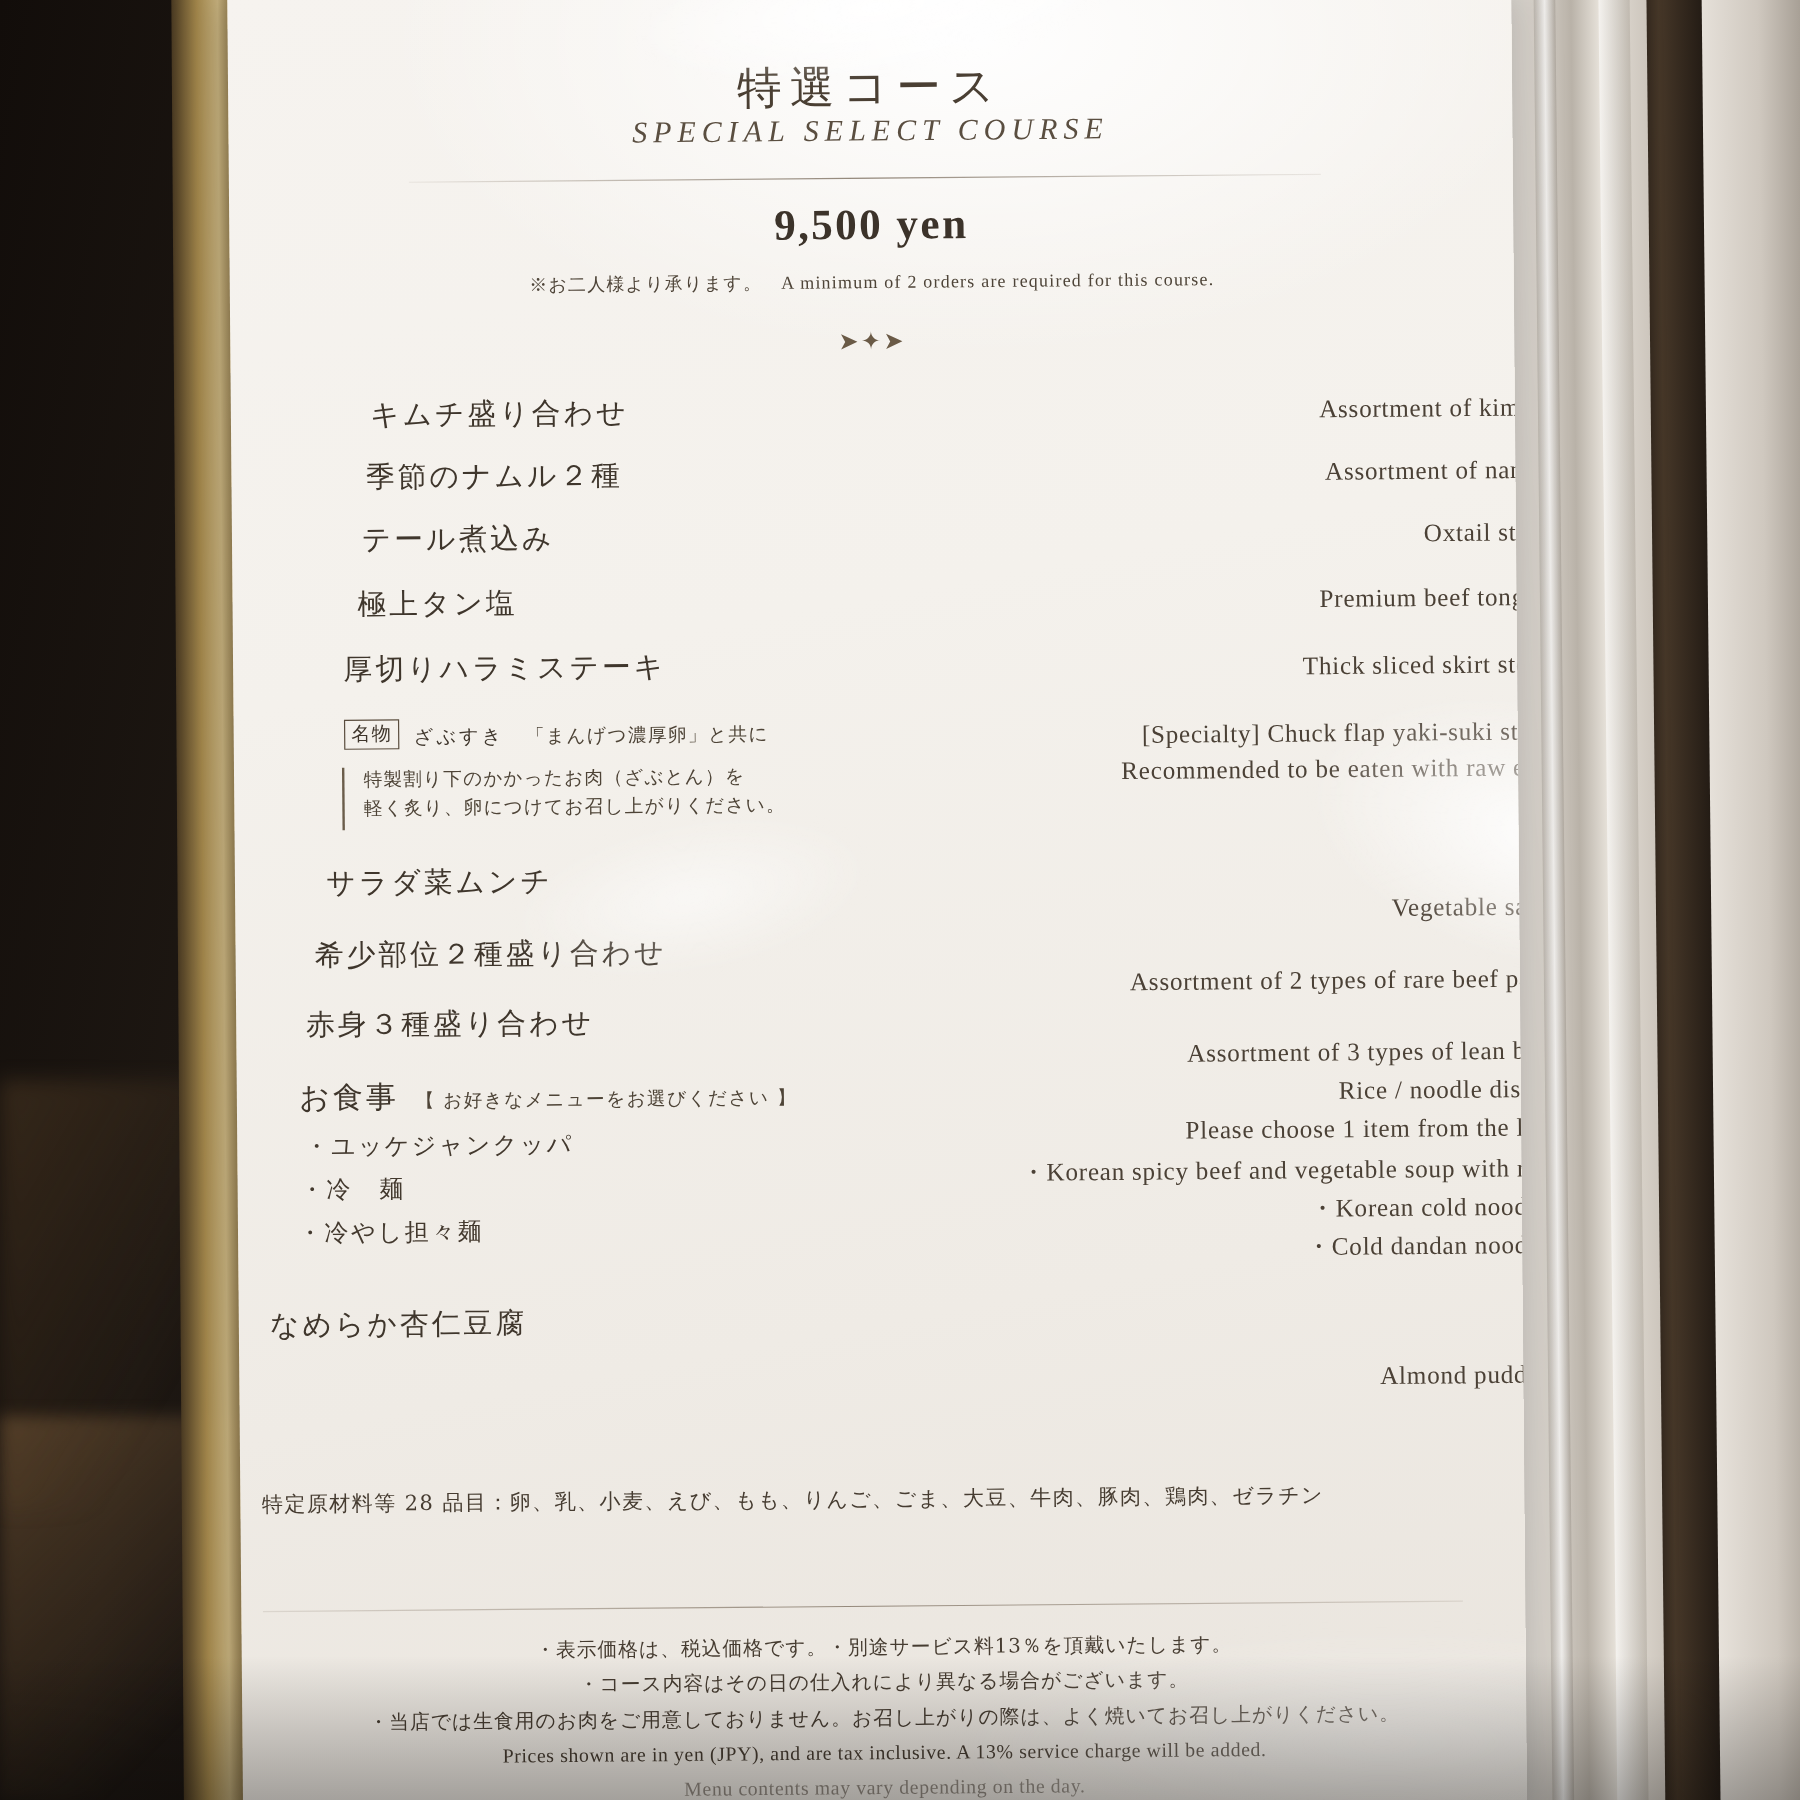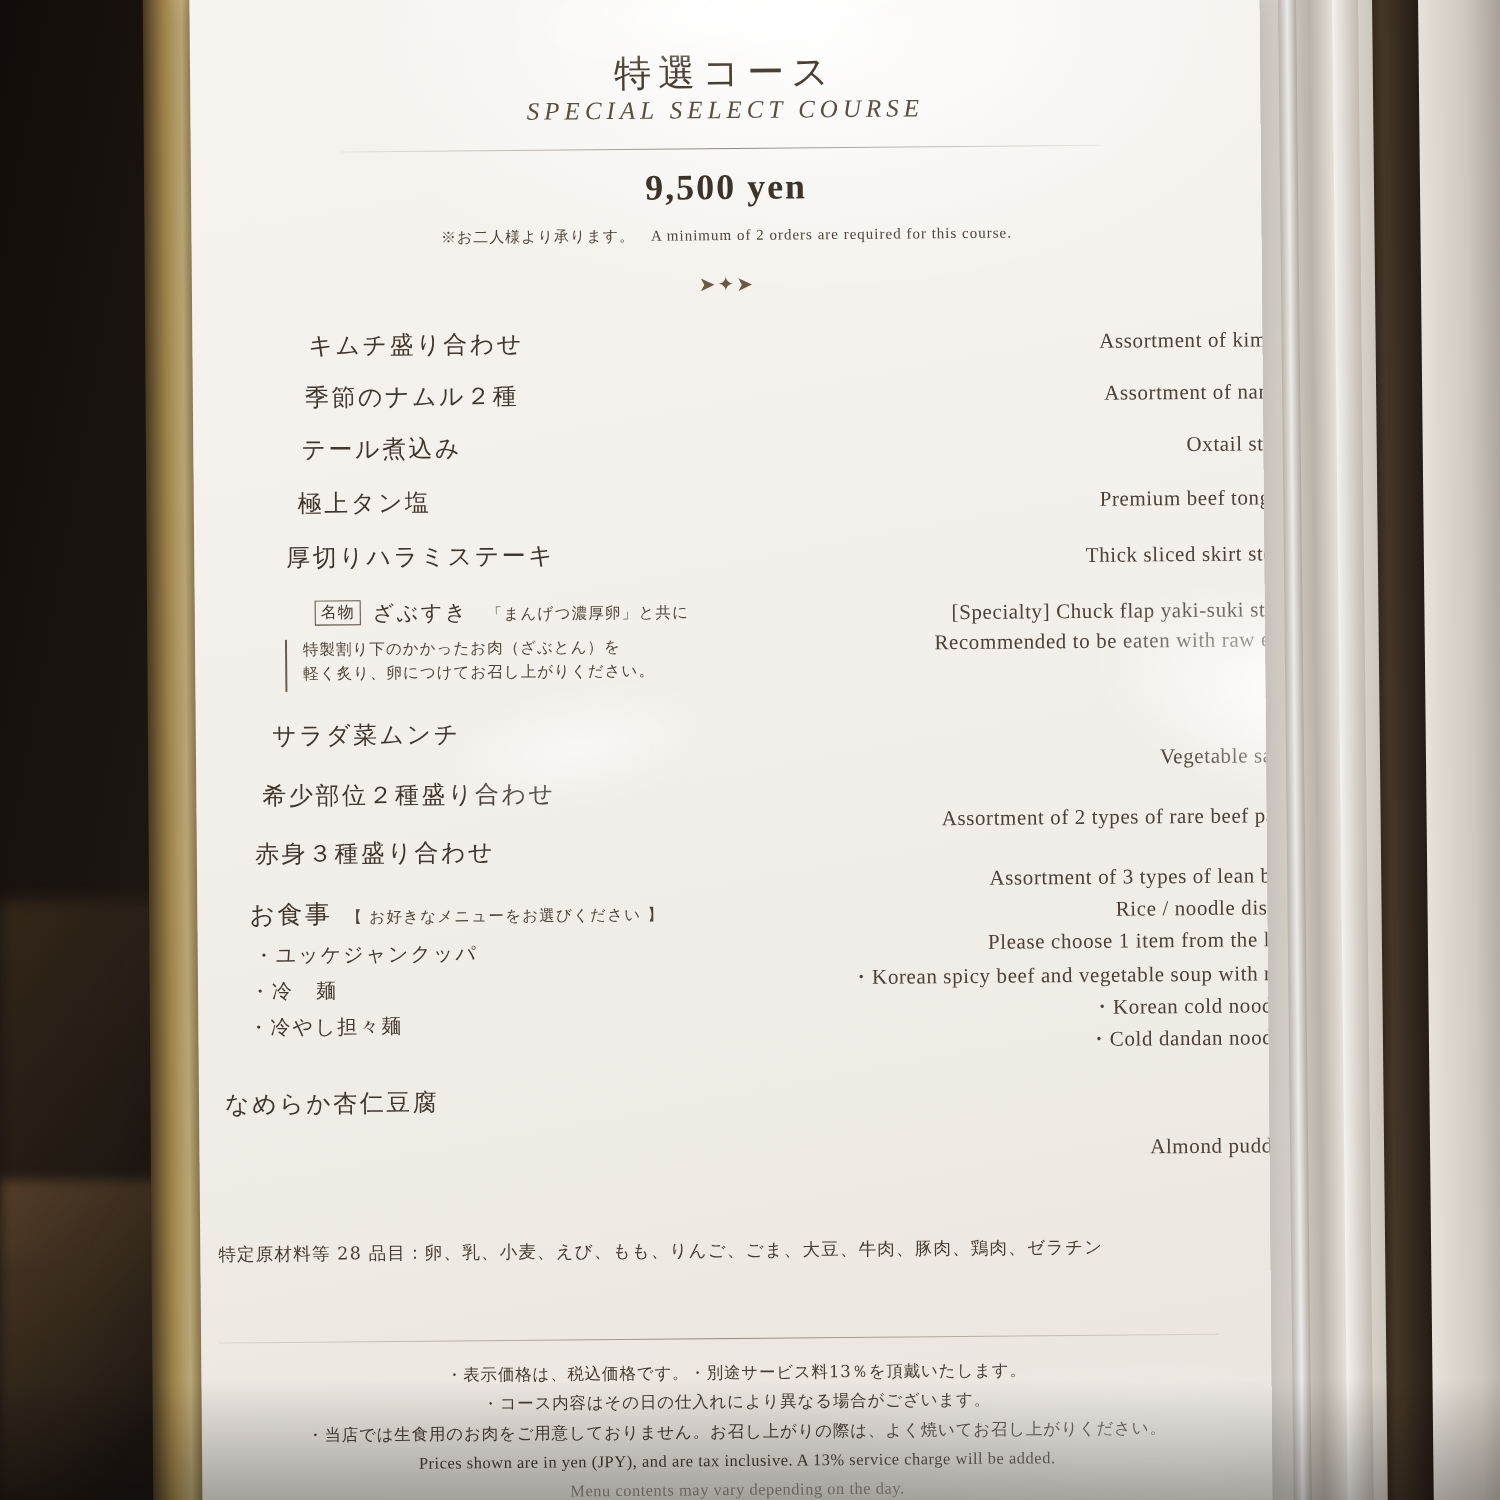--- a/index.html
+++ b/index.html
@@ -133,21 +133,20 @@
   }
   .en{
     position:absolute;right:0;width:700px;text-align:right;
     font-size:21px;color:#4b4136;letter-spacing:.6px;
     font-family:"Liberation Serif",serif;
   }
   .badge{
     display:inline-block;border:1px solid #5a4d3e;padding:1px 5px;
     font-size:16px;letter-spacing:1px;margin-right:8px;vertical-align:3px;color:#3f362c;
     font-family:"DejaVu Serif",serif;
-    margin-left:28px;
   }
   .sub-jp{
     font-size:15.5px;color:#4e4437;letter-spacing:1px;line-height:1.55;
     font-family:"DejaVu Serif",serif;
   }
   .sub-bar{
     position:absolute;left:86px;width:2px;background:#6b5d4b;
   }
   .small-jp{
     font-size:15.5px;color:#4e4437;letter-spacing:1.2px;
@@ -222,21 +221,21 @@
       </div>
 
       <div class="row">
         <div class="jp" style="left:92px;top:4px">厚切りハラミステーキ</div>
         <div class="en" style="right:-30px;top:12px">Thick sliced skirt steak</div>
       </div>
 
       <div class="row" style="height:118px">
         <div style="position:absolute;left:92px;top:10px;white-space:nowrap">
           <span class="badge">名物</span>
-          <span style="font-size:21px;color:#3f362c;letter-spacing:2.5px;font-family:Liberation Serif, serif">ざぶすき</span>
+          <span style="font-size:16px;color:#3f362c;letter-spacing:2.5px;font-family:Liberation Serif, serif">ざぶすき</span>
           <span class="small-jp" style="margin-left:14px">「まんげつ濃厚卵」と共に</span>
         </div>
         <div class="sub-bar" style="left:90px;top:50px;height:52px"></div>
         <div class="sub-jp" style="position:absolute;left:108px;top:48px;width:520px">
           <div>特製割り下のかかったお肉（ざぶとん）を</div>
           <div>軽く炙り、卵につけてお召し上がりください。</div>
         </div>
         <div class="en" style="right:-28px;top:16px">[Specialty] Chuck flap yaki-suki style</div>
         <div class="en" style="right:-28px;top:46px">Recommended to be eaten with raw egg</div>
       </div>

